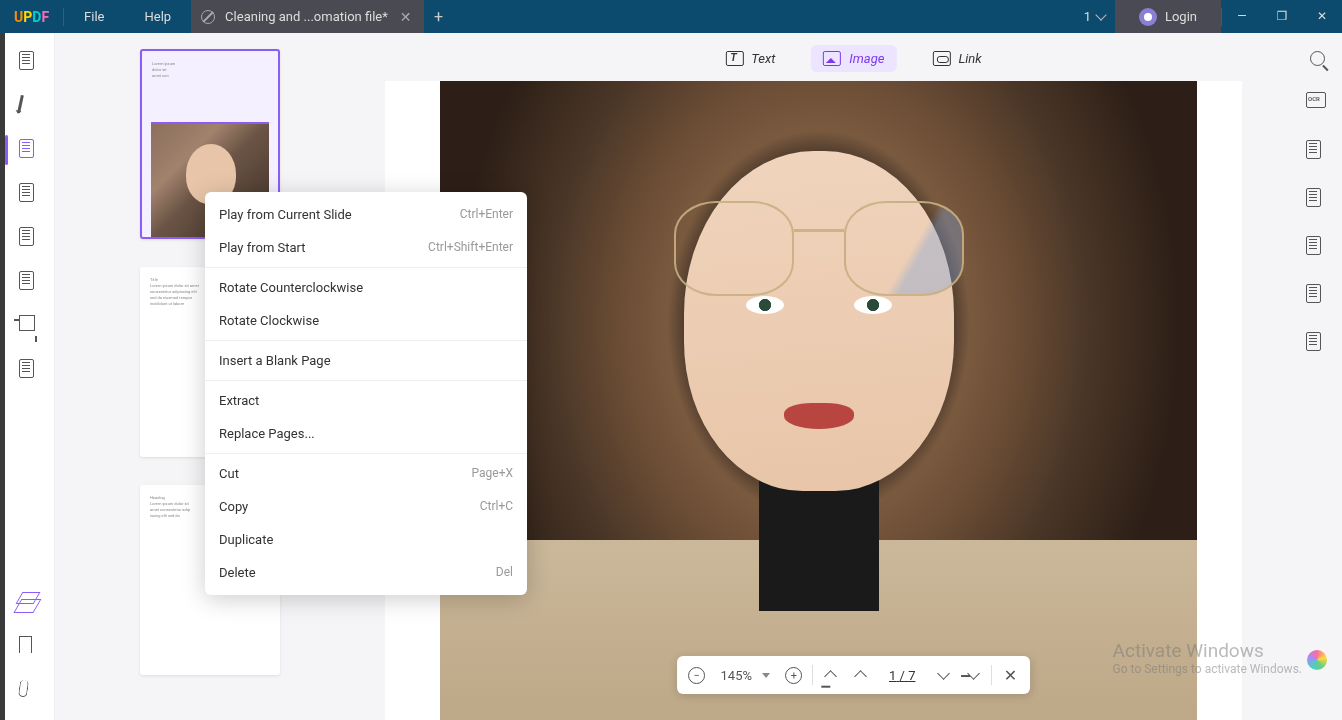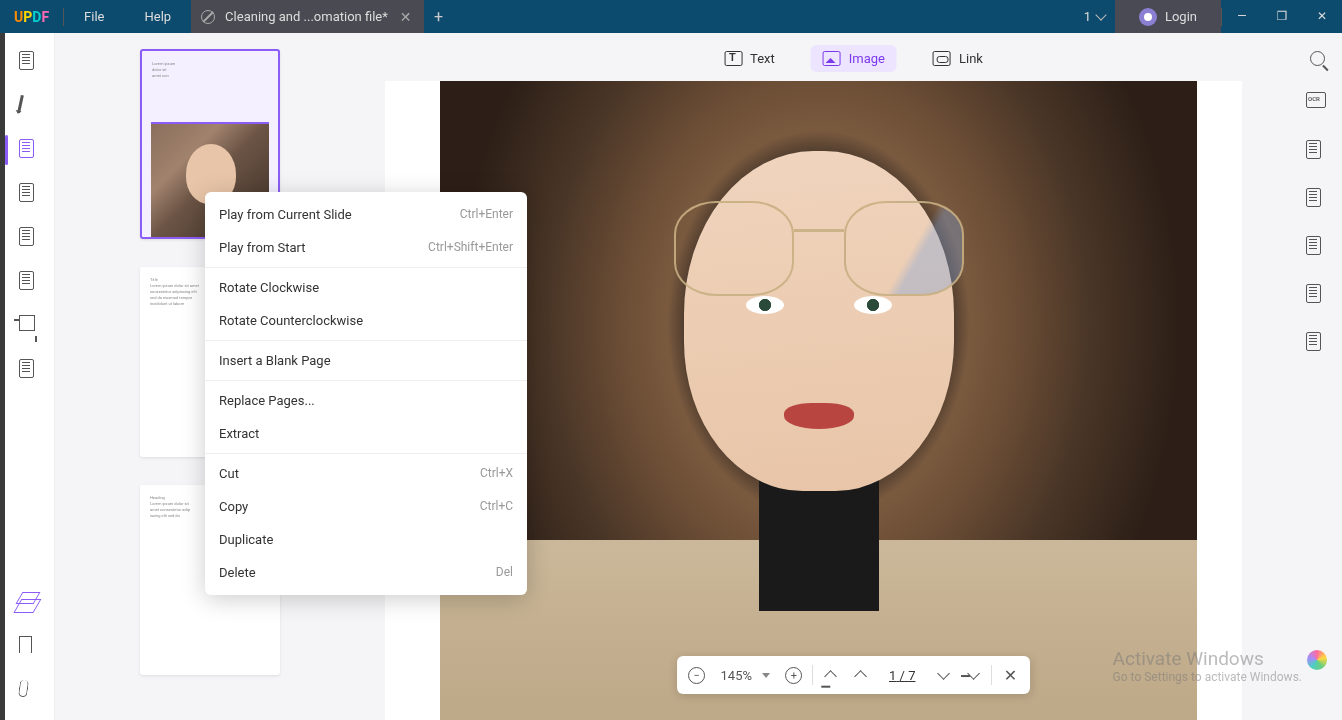--- a/index.html
+++ b/index.html
@@ -60,21 +60,21 @@
 .eye.l{left:62px}.eye.r{right:62px}
 .glasses{position:absolute;top:120px;left:50%;transform:translateX(-50%);width:290px;height:100px;}
 .lens{position:absolute;width:120px;height:95px;border:2.5px solid rgba(200,175,130,.9);border-radius:35%;}
 .lens.l{left:0}.lens.r{right:0;background:linear-gradient(120deg,transparent 55%,rgba(120,160,220,.35) 62%);}
 .bridge{position:absolute;top:28px;left:120px;width:50px;height:2.5px;background:rgba(200,175,130,.9);}
 .lips{position:absolute;bottom:62px;left:50%;transform:translateX(-50%);width:70px;height:26px;background:#b8453f;border-radius:40% 40% 50% 50%;}
 .neck{position:absolute;top:380px;left:50%;transform:translateX(-50%);width:120px;height:150px;background:#1a1a1a;}
 .jacket{position:absolute;bottom:0;left:0;right:0;height:180px;background:linear-gradient(180deg,#cbb89a,#bda887);}
 
 .top-tools{position:absolute;top:12px;left:50%;transform:translateX(-50%);display:flex;gap:24px;align-items:center;}
-.tt-btn{display:flex;gap:8px;padding:6px 12px;border-radius:6px;font-size:13px;color:#333;}
+.tt-btn{display:flex;gap:8px;padding:6px 12px;border-radius:6px;font-size:13px;color:#333;font-style:italic;}
 .tt-btn.on{background:#ede4ff;color:#7c3aed;}
 .tt-ico{width:18px;height:15px;border:1.6px solid currentColor;border-radius:2px;position:relative;}
 .tt-ico.txt:after{content:"T";position:absolute;font-size:11px;top:-1px;left:4px;font-weight:600;}
 .tt-ico.img:after{content:"";position:absolute;left:2px;bottom:2px;border:5px solid transparent;border-bottom:5px solid currentColor;border-top:none;}
 .tt-ico.lnk:after{content:"";position:absolute;top:4px;left:3px;width:10px;height:5px;border:1.3px solid currentColor;border-radius:3px;}
 
 .rsb{position:absolute;right:0;top:0;width:50px;height:100%;display:flex;flex-direction:column;align-items:center;padding-top:18px;gap:26px;}
 .rsb-btm{margin-top:auto;padding-bottom:50px;}
 .search-ico{width:15px;height:15px;border:1.7px solid #555;border-radius:50%;position:relative;}
 .search-ico:after{content:"";position:absolute;width:7px;height:1.7px;background:#555;bottom:-4px;right:-5px;transform:rotate(45deg);}
@@ -99,21 +99,21 @@
 .chv{width:9px;height:9px;border-right:1.6px solid #555;border-bottom:1.6px solid #555;}
 .chv.up{transform:rotate(-135deg);margin-top:3px;}
 .chv.dn{transform:rotate(45deg);margin-top:-3px;}
 .chv.dup{transform:rotate(-135deg);margin-top:3px;position:relative;}
 .chv.dup:after{content:"";position:absolute;width:9px;height:1.6px;background:#555;top:-7px;left:-4px;transform:rotate(-45deg);}
 .chv.ddn{transform:rotate(45deg);margin-top:-3px;position:relative;}
 .chv.ddn:after{content:"";position:absolute;width:9px;height:1.6px;background:#555;top:11px;left:-4px;transform:rotate(-45deg);}
 .xbtn{font-size:16px;color:#555;}
 .pg-ind{padding:0 10px;color:#333;text-decoration:underline;}
 
-.watermark{position:absolute;right:40px;bottom:36px;color:rgba(120,120,120,.5);text-align:left;z-index:5;}
+.watermark{position:absolute;right:40px;bottom:44px;color:rgba(120,120,120,.5);text-align:left;z-index:5;}
 .watermark .t1{font-size:19px;}
 .watermark .t2{font-size:12px;margin-top:0;}
 </style>
 </head>
 <body>
 
 <div class="titlebar">
   <div class="logo"><span class="u">U</span><span class="p">P</span><span class="d">D</span><span class="f">F</span></div>
   <div class="vsep"></div>
   <div class="menu-item">File</div>
@@ -291,45 +291,45 @@
   <div class="ctx-item">
       <span>Play from Current Slide</span>
       <span class="ctx-sc">Ctrl+Enter</span>
     </div>
   <div class="ctx-item">
       <span>Play from Start</span>
       <span class="ctx-sc">Ctrl+Shift+Enter</span>
     </div>
   <div class="ctx-sep"></div>
   <div class="ctx-item">
+      <span>Rotate Counterclockwise</span>
+      <span class="ctx-sc"></span>
+    </div>
+  <div class="ctx-item">
       <span>Rotate Clockwise</span>
       <span class="ctx-sc"></span>
     </div>
-  <div class="ctx-item">
-      <span>Rotate Counterclockwise</span>
-      <span class="ctx-sc"></span>
-    </div>
   <div class="ctx-sep"></div>
   <div class="ctx-item">
       <span>Insert a Blank Page</span>
       <span class="ctx-sc"></span>
     </div>
   <div class="ctx-sep"></div>
   <div class="ctx-item">
+      <span>Extract</span>
+      <span class="ctx-sc"></span>
+    </div>
+  <div class="ctx-item">
       <span>Replace Pages...</span>
       <span class="ctx-sc"></span>
     </div>
-  <div class="ctx-item">
-      <span>Extract</span>
-      <span class="ctx-sc"></span>
-    </div>
   <div class="ctx-sep"></div>
   <div class="ctx-item">
       <span>Cut</span>
-      <span class="ctx-sc">Ctrl+X</span>
+      <span class="ctx-sc">Page+X</span>
     </div>
   <div class="ctx-item">
       <span>Copy</span>
       <span class="ctx-sc">Ctrl+C</span>
     </div>
   <div class="ctx-item">
       <span>Duplicate</span>
       <span class="ctx-sc"></span>
     </div>
   <div class="ctx-item">

